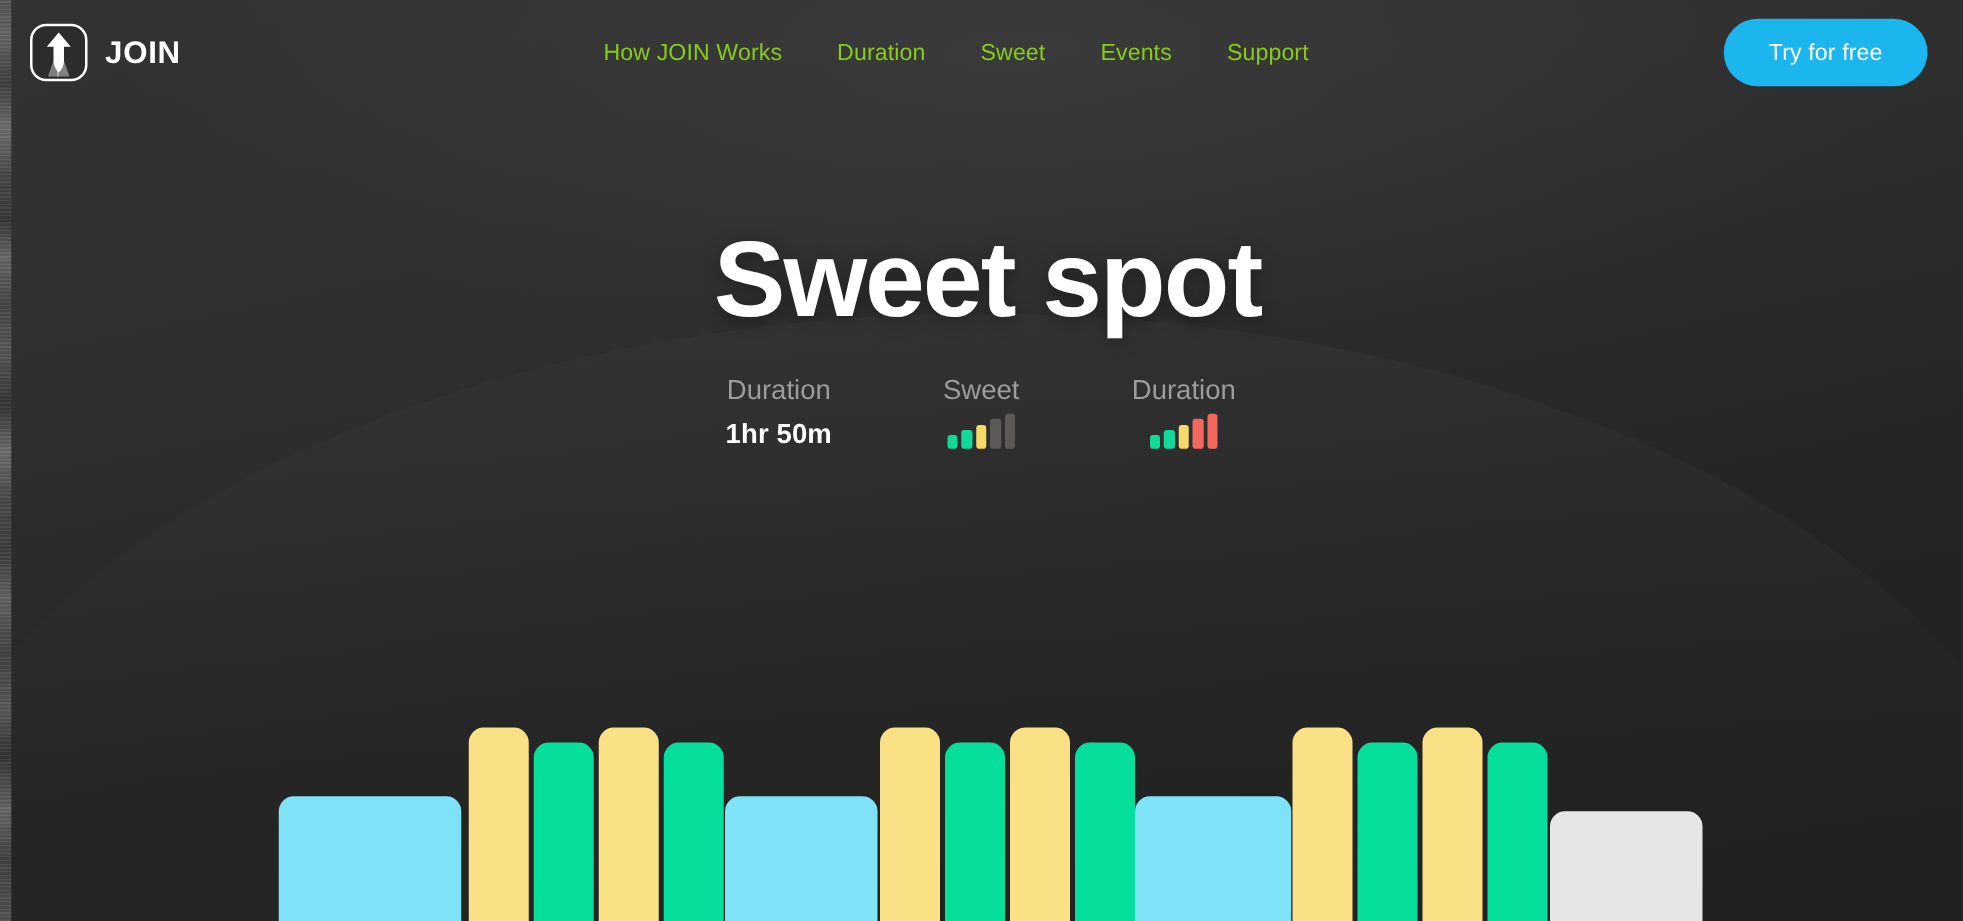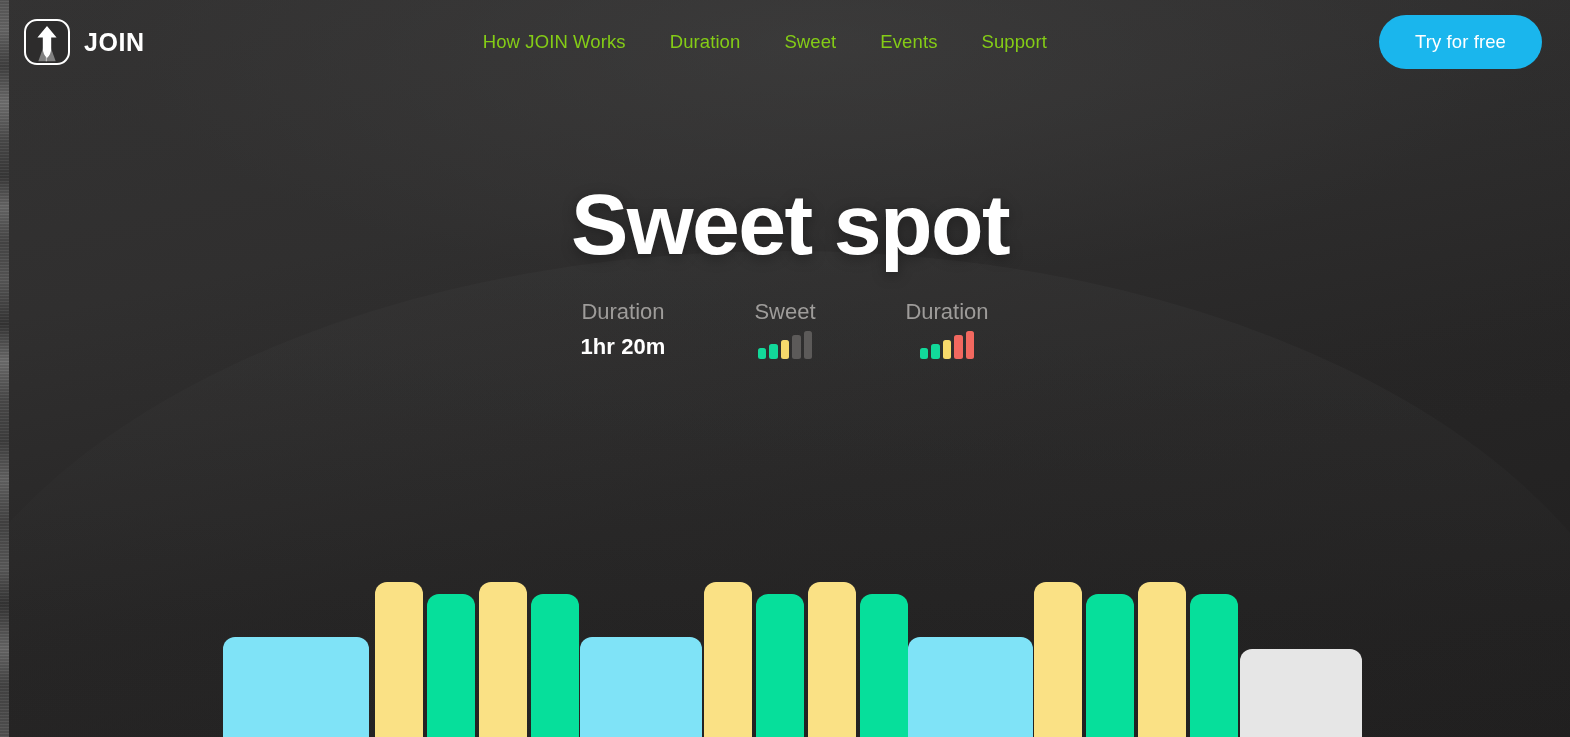--- a/index.html
+++ b/index.html
@@ -233,21 +233,21 @@
     <button class="cta">Try for free</button>
   </header>
 
   <section class="hero">
     <h1 class="hero-title">Sweet spot</h1>
 
     <div class="stats">
 
       <div class="stat">
         <div class="stat-label">Duration</div>
-        <div class="stat-value">1hr 20m</div>
+        <div class="stat-value">1hr 50m</div>
       </div>
 
       <div class="stat">
         <div class="stat-label">Sweet</div>
         <div class="meter">
             <div class="meter-bar" style="height: 11px; background: rgb(18, 217, 154);"></div>
             <div class="meter-bar" style="height: 15px; background: rgb(18, 217, 154);"></div>
             <div class="meter-bar" style="height: 19px; background: rgb(247, 217, 107);"></div>
             <div class="meter-bar" style="height: 24px; background: rgb(92, 90, 89);"></div>
             <div class="meter-bar" style="height: 28px; background: rgb(92, 90, 89);"></div>

